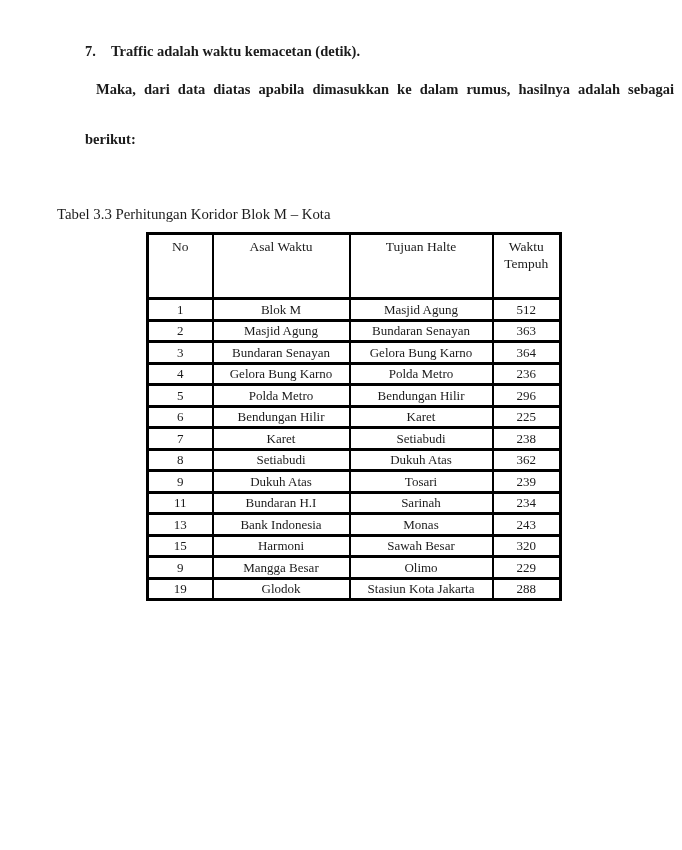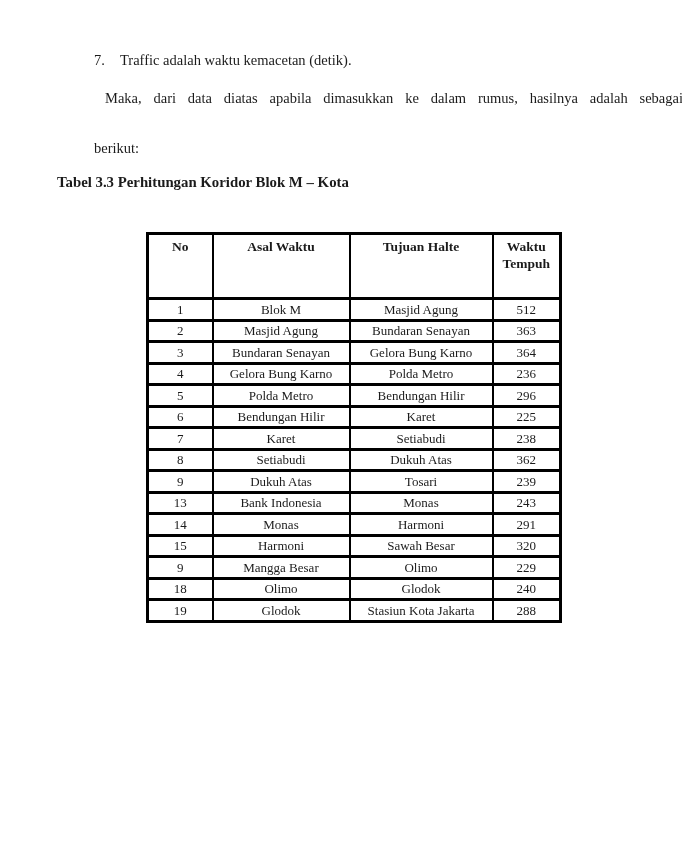--- a/index.html
+++ b/index.html
@@ -10,24 +10,25 @@
     width: 682px;
     height: 850px;
     background: #ffffff;
     position: relative;
     font-family: "Liberation Serif", serif;
     color: #1b1b1b;
     overflow: hidden;
   }
   .line {
     position: absolute;
-    margin: 9px;
+    margin: 0;
     font-size: 14.5px;
     line-height: 20px;
     white-space: nowrap;
+    font-weight: bold;
   }
   .item7 {
     left: 85px;
     top: 41px;
   }
   .item7 .marker {
     display: inline-block;
     width: 26px;
   }
   .para-l1 {
@@ -38,24 +39,24 @@
     text-align: justify;
     text-align-last: justify;
   }
   .para-l2 {
     left: 85px;
     top: 129px;
   }
   .caption {
     position: absolute;
     left: 57px;
-    top: 172px;
+    top: 204px;
     margin: 0;
     font-size: 14.8px;
-    font-weight: bold;
+    font-weight: normal;
     line-height: 20px;
     white-space: nowrap;
   }
   table.data-table {
     position: absolute;
     left: 146px;
     top: 232px;
     border-collapse: collapse;
     table-layout: fixed;
     border: 3px solid #000000;
@@ -65,21 +66,21 @@
     border-left: 2px solid #000000;
     border-right: 2px solid #000000;
     border-top: 3px solid #000000;
     border-bottom: 3px solid #000000;
     text-align: center;
     padding: 0 2px;
     overflow: hidden;
   }
   table.data-table th {
     font-size: 13.5px;
-    font-weight: bold;
+    font-weight: normal;
     vertical-align: top;
     padding-top: 3px;
     height: 59px;
     line-height: 17px;
   }
   table.data-table td {
     font-size: 13px;
     height: 18.5px;
     line-height: 15px;
     vertical-align: middle;
@@ -169,50 +170,44 @@
           <td>Dukuh Atas</td>
           <td>362</td>
         </tr>
         <tr>
           <td>9</td>
           <td>Dukuh Atas</td>
           <td>Tosari</td>
           <td>239</td>
         </tr>
         <tr>
+          <td>11</td>
+          <td>Bundaran H.I</td>
+          <td>Sarinah</td>
+          <td>234</td>
+        </tr>
+        <tr>
           <td>13</td>
           <td>Bank Indonesia</td>
           <td>Monas</td>
           <td>243</td>
         </tr>
         <tr>
-          <td>14</td>
-          <td>Monas</td>
-          <td>Harmoni</td>
-          <td>291</td>
-        </tr>
-        <tr>
           <td>15</td>
           <td>Harmoni</td>
           <td>Sawah Besar</td>
           <td>320</td>
         </tr>
         <tr>
           <td>9</td>
           <td>Mangga Besar</td>
           <td>Olimo</td>
           <td>229</td>
         </tr>
         <tr>
-          <td>18</td>
-          <td>Olimo</td>
-          <td>Glodok</td>
-          <td>240</td>
-        </tr>
-        <tr>
           <td>19</td>
           <td>Glodok</td>
           <td>Stasiun Kota Jakarta</td>
           <td>288</td>
         </tr>
       </tbody>
   </table>
 
 </div>
 

